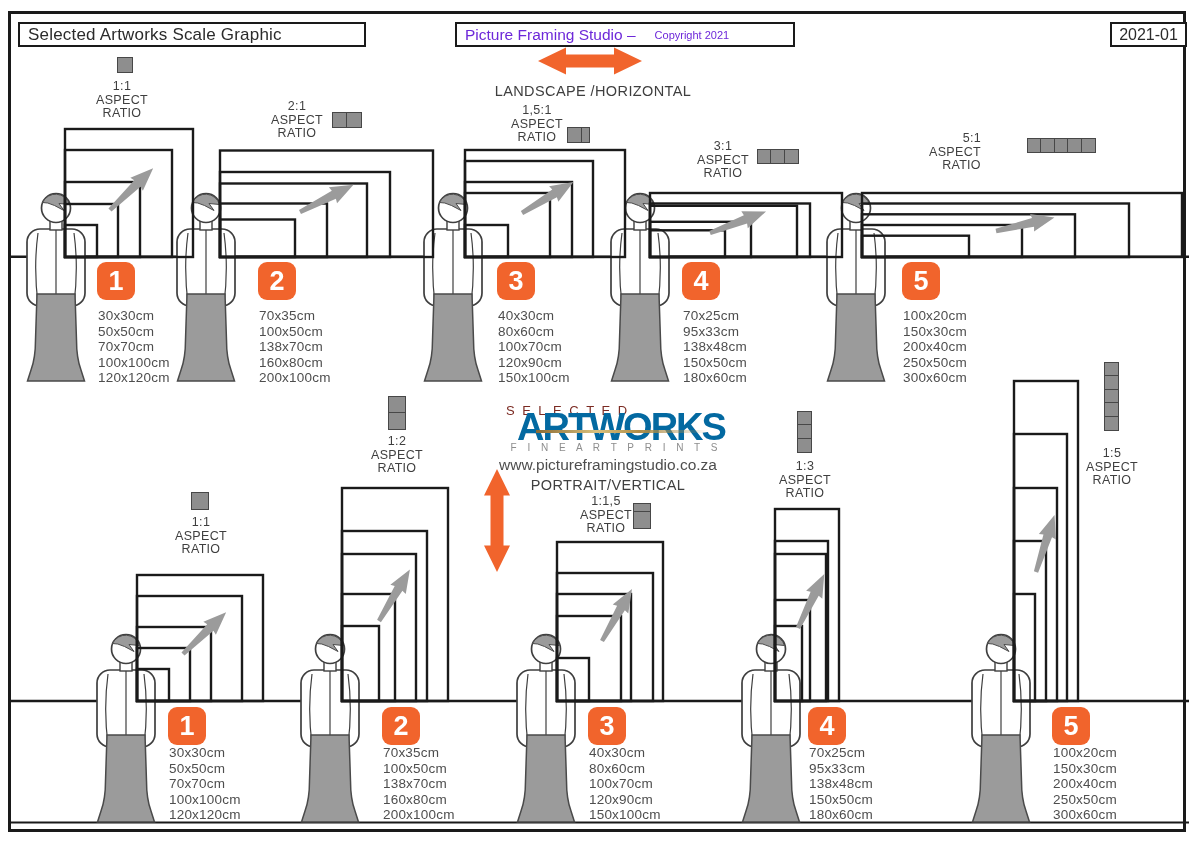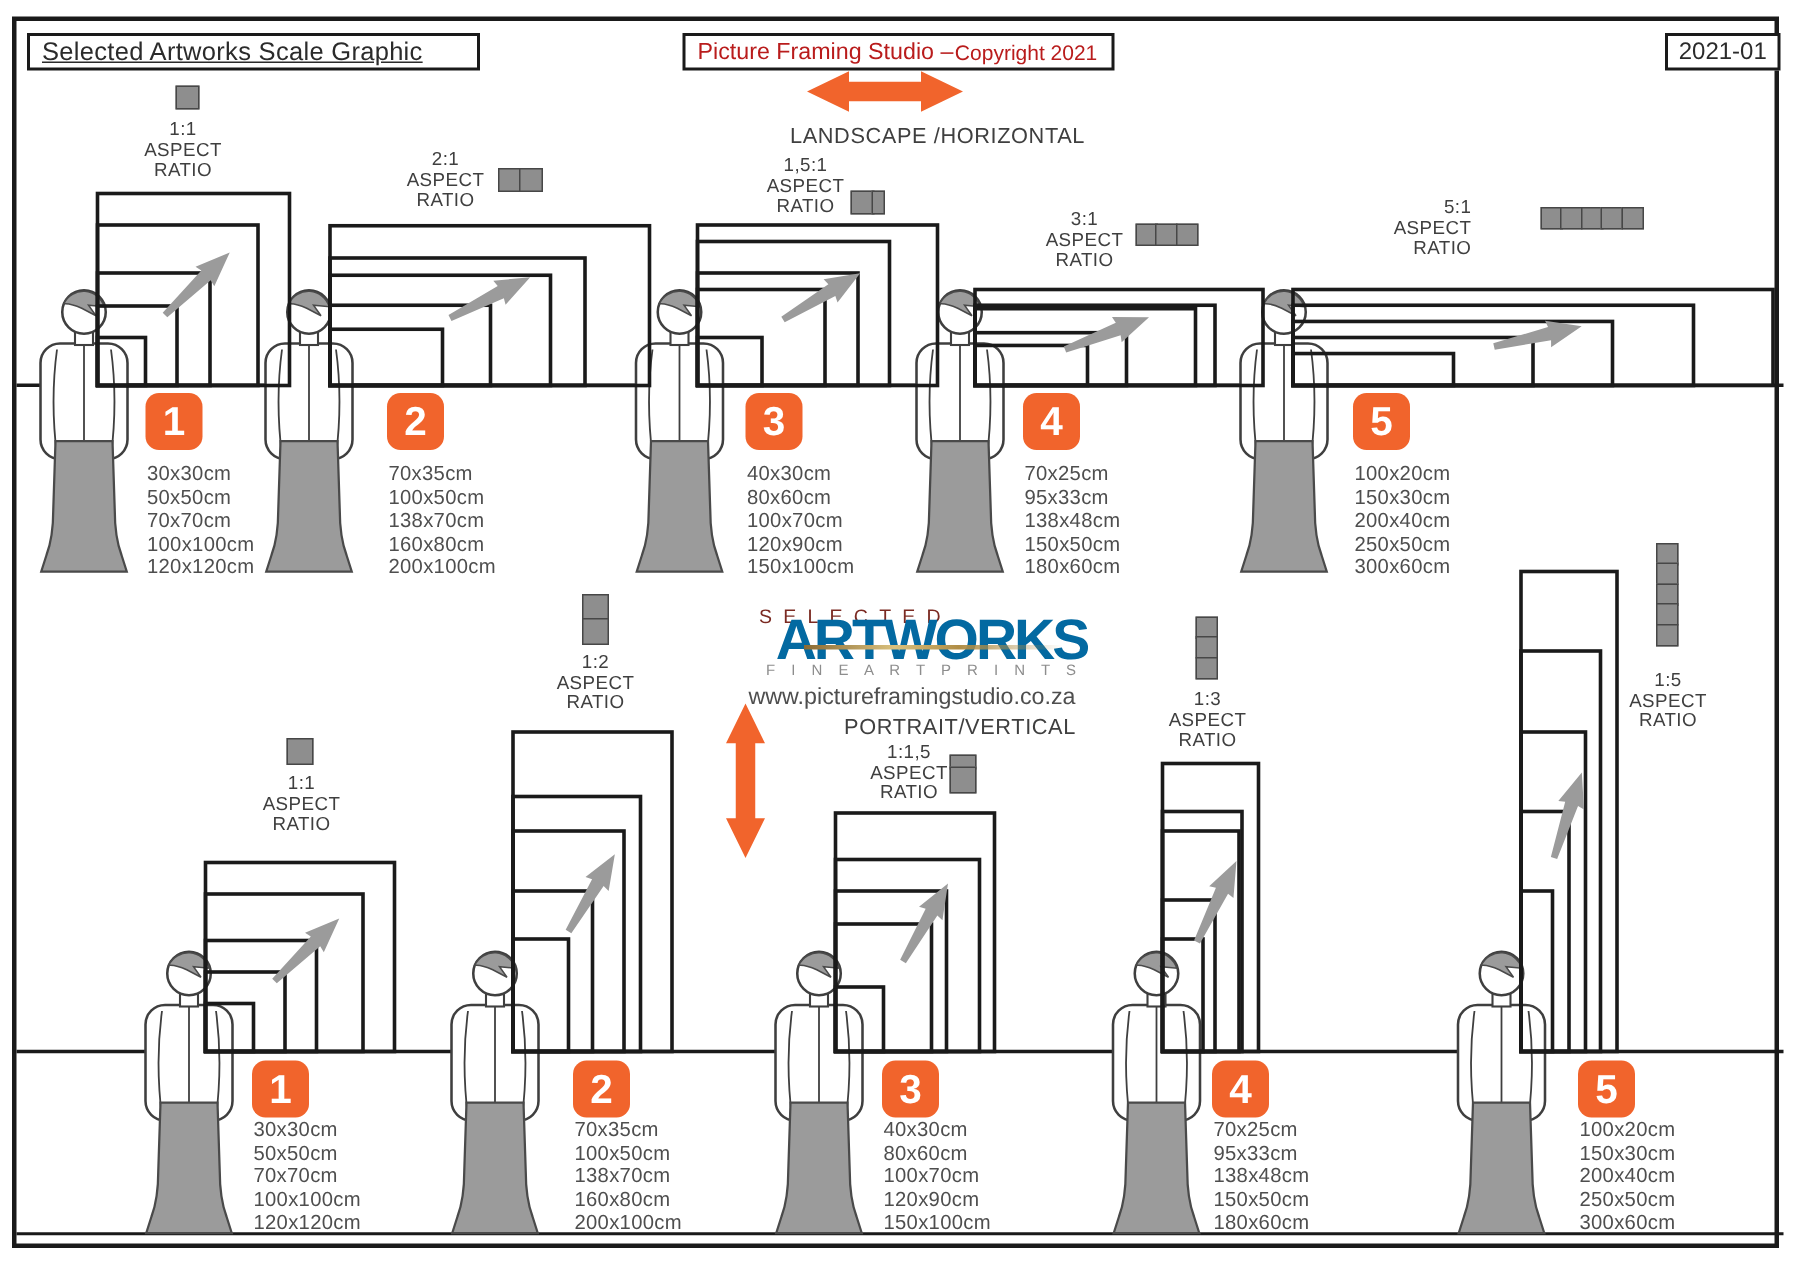--- a/index.html
+++ b/index.html
@@ -4,27 +4,27 @@
 <style>
   html,body{margin:0;padding:0;background:#e8e8e8;}
   .page{position:relative;width:1200px;height:842px;background:#ffffff;overflow:hidden;
         font-family:"Liberation Sans", sans-serif;margin:0 auto;}
   .page-border{position:absolute;left:8px;top:11px;width:1178px;height:821px;
         border:3px solid #1a1a1a;box-sizing:border-box;}
   .art{position:absolute;left:0;top:0;width:1200px;height:842px;}
 
   .hbox{position:absolute;top:22px;height:25px;border:2.2px solid #1a1a1a;background:#fff;
         box-sizing:border-box;display:flex;align-items:center;padding:0 8px;white-space:nowrap;}
-  .hbox-left{left:18px;width:302px;font-size:17px;color:#2b2b2b;letter-spacing:.2px;text-decoration:underline;}
-  .hbox-center{left:455px;width:288px;font-size:15.5px;color:#b91c1c;}
-  .hbox-center .small{font-size:14px;margin-left:1px;}
+  .hbox-left{left:18px;width:348px;font-size:17px;color:#2b2b2b;letter-spacing:.2px;}
+  .hbox-center{left:455px;width:340px;font-size:15.5px;color:#6d28d9;}
+  .hbox-center .small{font-size:11px;margin-left:19px;}
   .hbox-right{left:1110px;width:77px;font-size:16px;color:#2b2b2b;justify-content:center;}
 
   .dirlabel{position:absolute;transform:translateX(-50%);font-size:14.5px;color:#3f3f3f;
-        letter-spacing:.4px;white-space:nowrap;margin-left:32px;}
+        letter-spacing:.4px;white-space:nowrap;}
 
   .al{position:absolute;transform:translateX(-50%);text-align:center;color:#3f3f3f;
       font-size:12.5px;line-height:13.5px;white-space:nowrap;letter-spacing:.3px;}
 
   .irow{position:absolute;display:flex;}
   .icol{position:absolute;display:flex;flex-direction:column;}
   .sq{background:#8e8e8e;border:1.6px solid #474747;box-sizing:border-box;width:16px;height:16px;}
   .irow .sq + .sq{margin-left:-1.6px;}
   .icol .sq + .sq{margin-top:-1.6px;}
   .sq15{width:15px;height:15px;}

